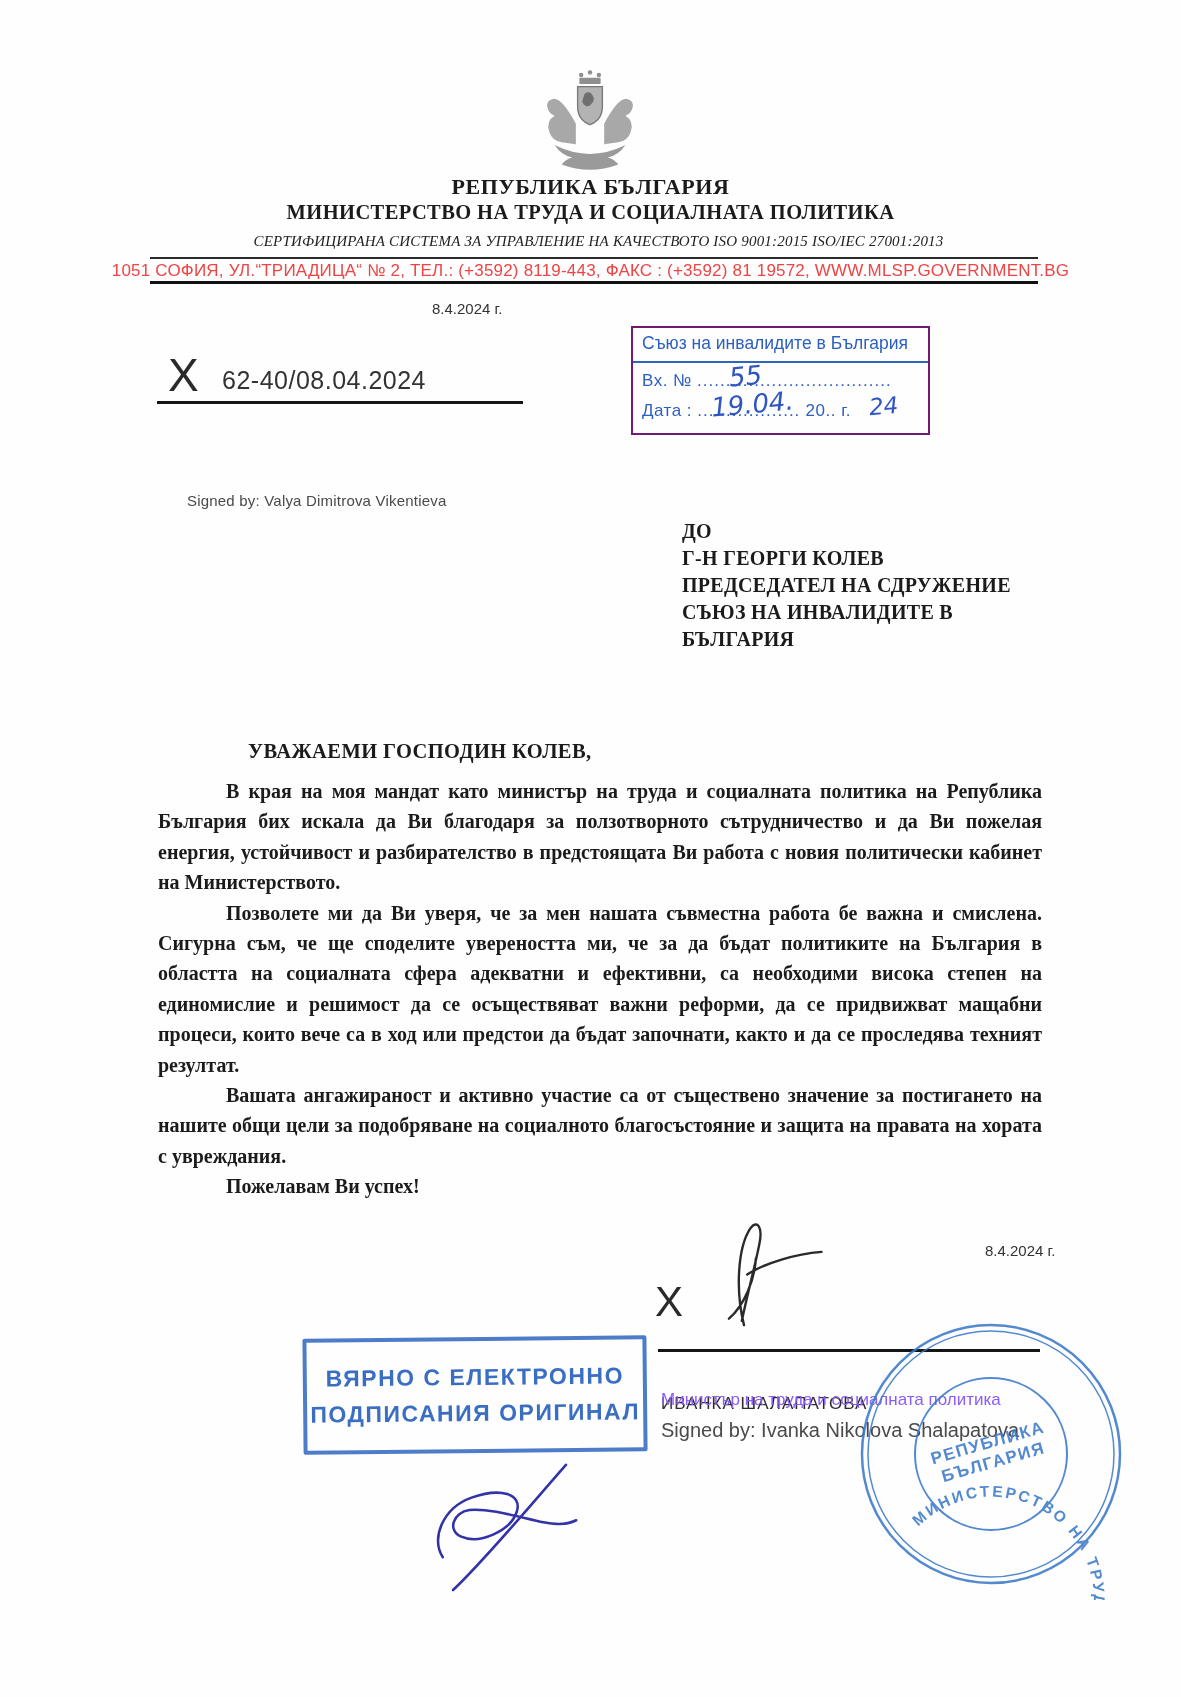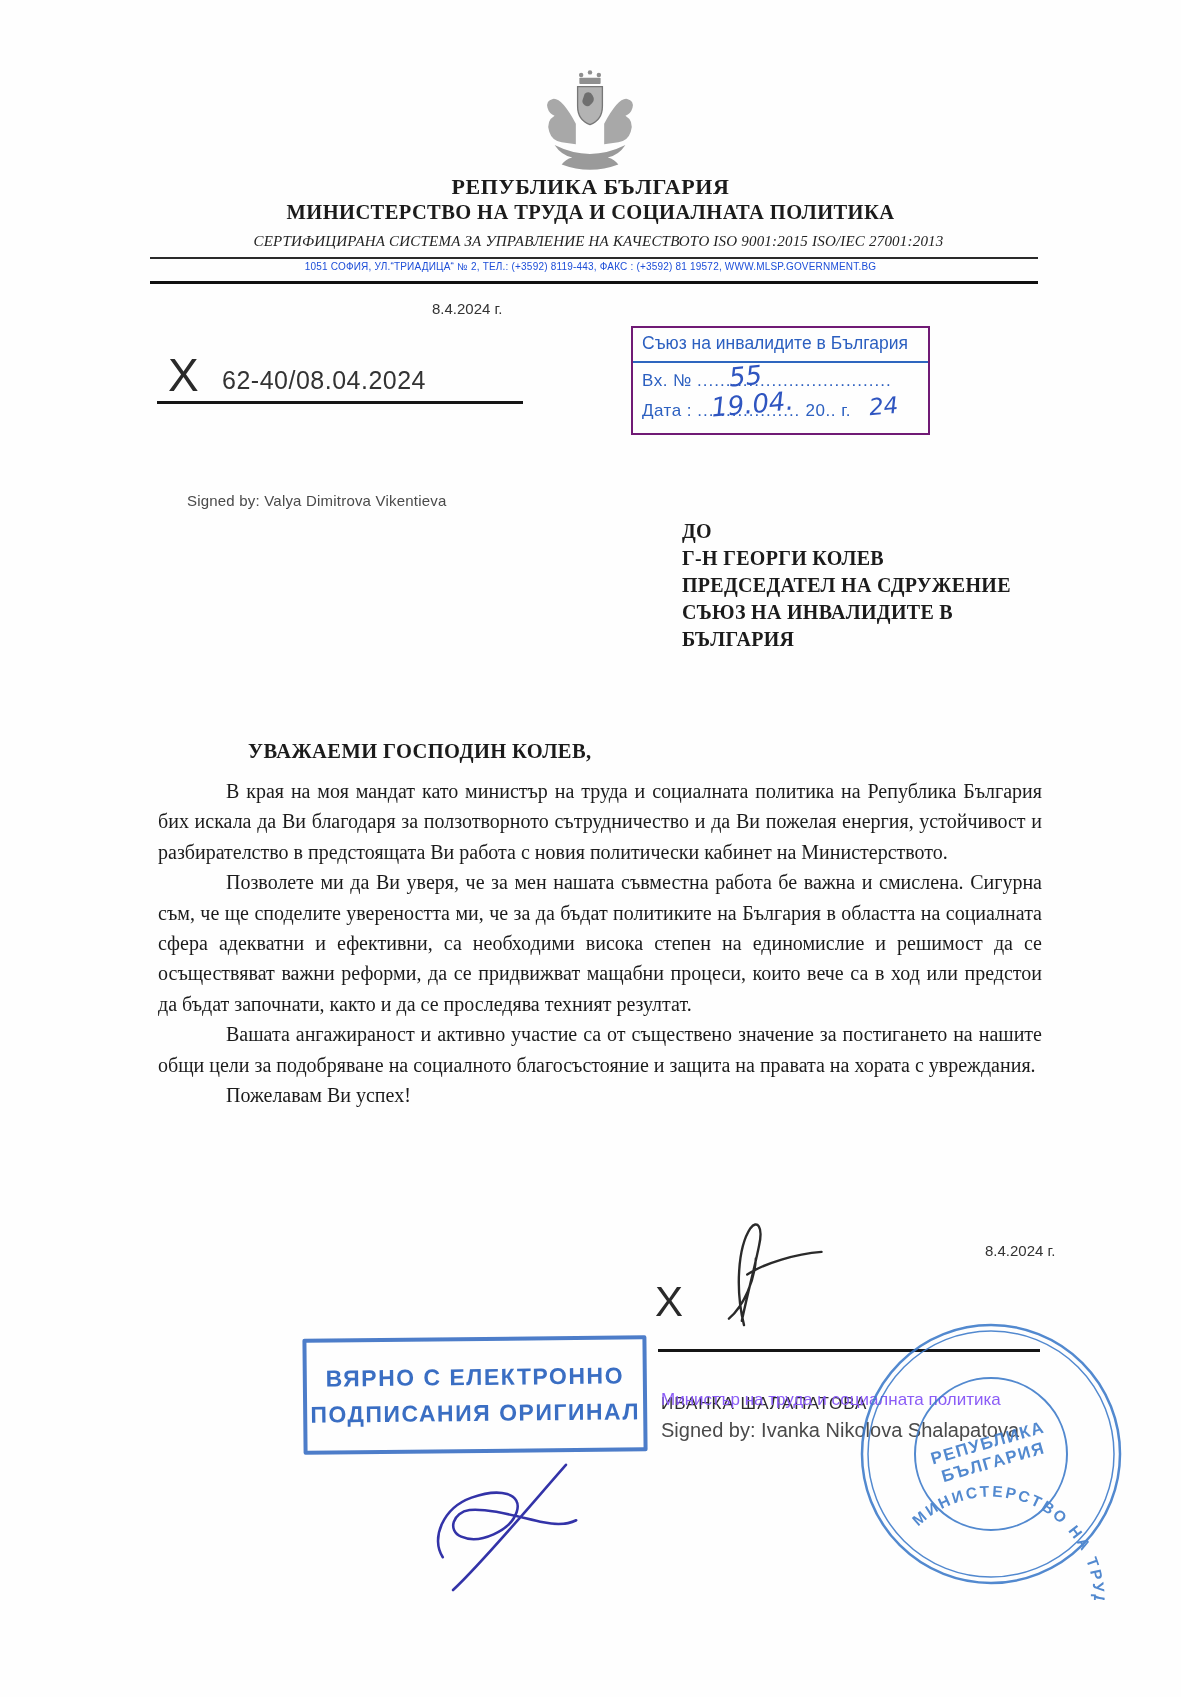--- a/index.html
+++ b/index.html
@@ -11,21 +11,21 @@
   .abs { position:absolute; }
   .ctr { left:0; width:100%; text-align:center; }
   .sans { font-family:"Liberation Sans", sans-serif; }
 
   
   .coa { left:528px; top:66px; width:124px; height:112px; }
   .republic { top:174px; font-size:22px; font-weight:bold; letter-spacing:.6px; }
   .ministry { top:201px; font-size:20.5px; font-weight:bold; letter-spacing:.4px; }
   .cert { top:233px; font-size:15px; font-style:italic; letter-spacing:.2px; color:#222;margin-left:8px; }
   .rule1 { left:150px; top:257px; width:888px; height:2px; background:#2a2a2a; }
-  .addr { top:261px; font-size:10px; letter-spacing:.2px; color:#1d4ed8;text-align:center; }
+  .addr { top:261px; font-size:17px; letter-spacing:.2px; color:#ef4444;text-align:center; }
   .rule2 { left:150px; top:281px; width:888px; height:3px; background:#111; }
 
   
   .ref-date { left:432px; top:300px; font-size:15px; color:#333; }
   .ref-x { left:168px; top:348px; font-size:46px; color:#2a2a2a; }
   .ref-num { left:222px; top:366px; font-size:25px; color:#333; letter-spacing:.5px; }
   .ref-line { left:157px; top:401px; width:366px; height:3px; background:#151515; }
   .esign1 { left:187px; top:492px; font-size:15px; color:#4a4a4a; letter-spacing:.2px; }
 
   
@@ -41,21 +41,21 @@
   .hw-55 { position:absolute; left:96px; top:-2px; }
   .hw-1904 { position:absolute; left:78px; top:26px; }
   .hw-24 { position:absolute; left:236px; top:30px; font-size:23px; }
 
   
   .recipient { left:682px; top:518px; font-size:20px; font-weight:bold; line-height:27px; letter-spacing:.3px; }
 
   
   .salutation { left:248px; top:740px; font-size:20.5px; font-weight:bold; letter-spacing:.4px; }
   .body-text { left:158px; top:776px; width:884px; font-size:20px; line-height:30.4px;
-               text-align:justify; text-align-last:left; }
+               text-align:justify; text-align-last:left;font-weight:bold; }
   .body-text p { margin:0; text-indent:68px; }
 
   
   .sig-date { left:985px; top:1242px; font-size:15px; color:#333; }
   .sig-x { left:655px; top:1278px; font-size:42px; color:#2a2a2a; }
   .sig-scribble { left:688px; top:1212px; width:140px; height:125px; }
   .sig-line { left:658px; top:1349px; width:382px; height:2.5px; background:#151515; }
   .sig-name { left:661px; top:1394px; font-size:17px; letter-spacing:1px; color:#2b2b2b; }
   .sig-title { left:661px; top:1390px; font-size:17px; color:#8b5cf6; }
   .esign2 { left:661px; top:1419px; font-size:20px; color:#4a4a4a; }

